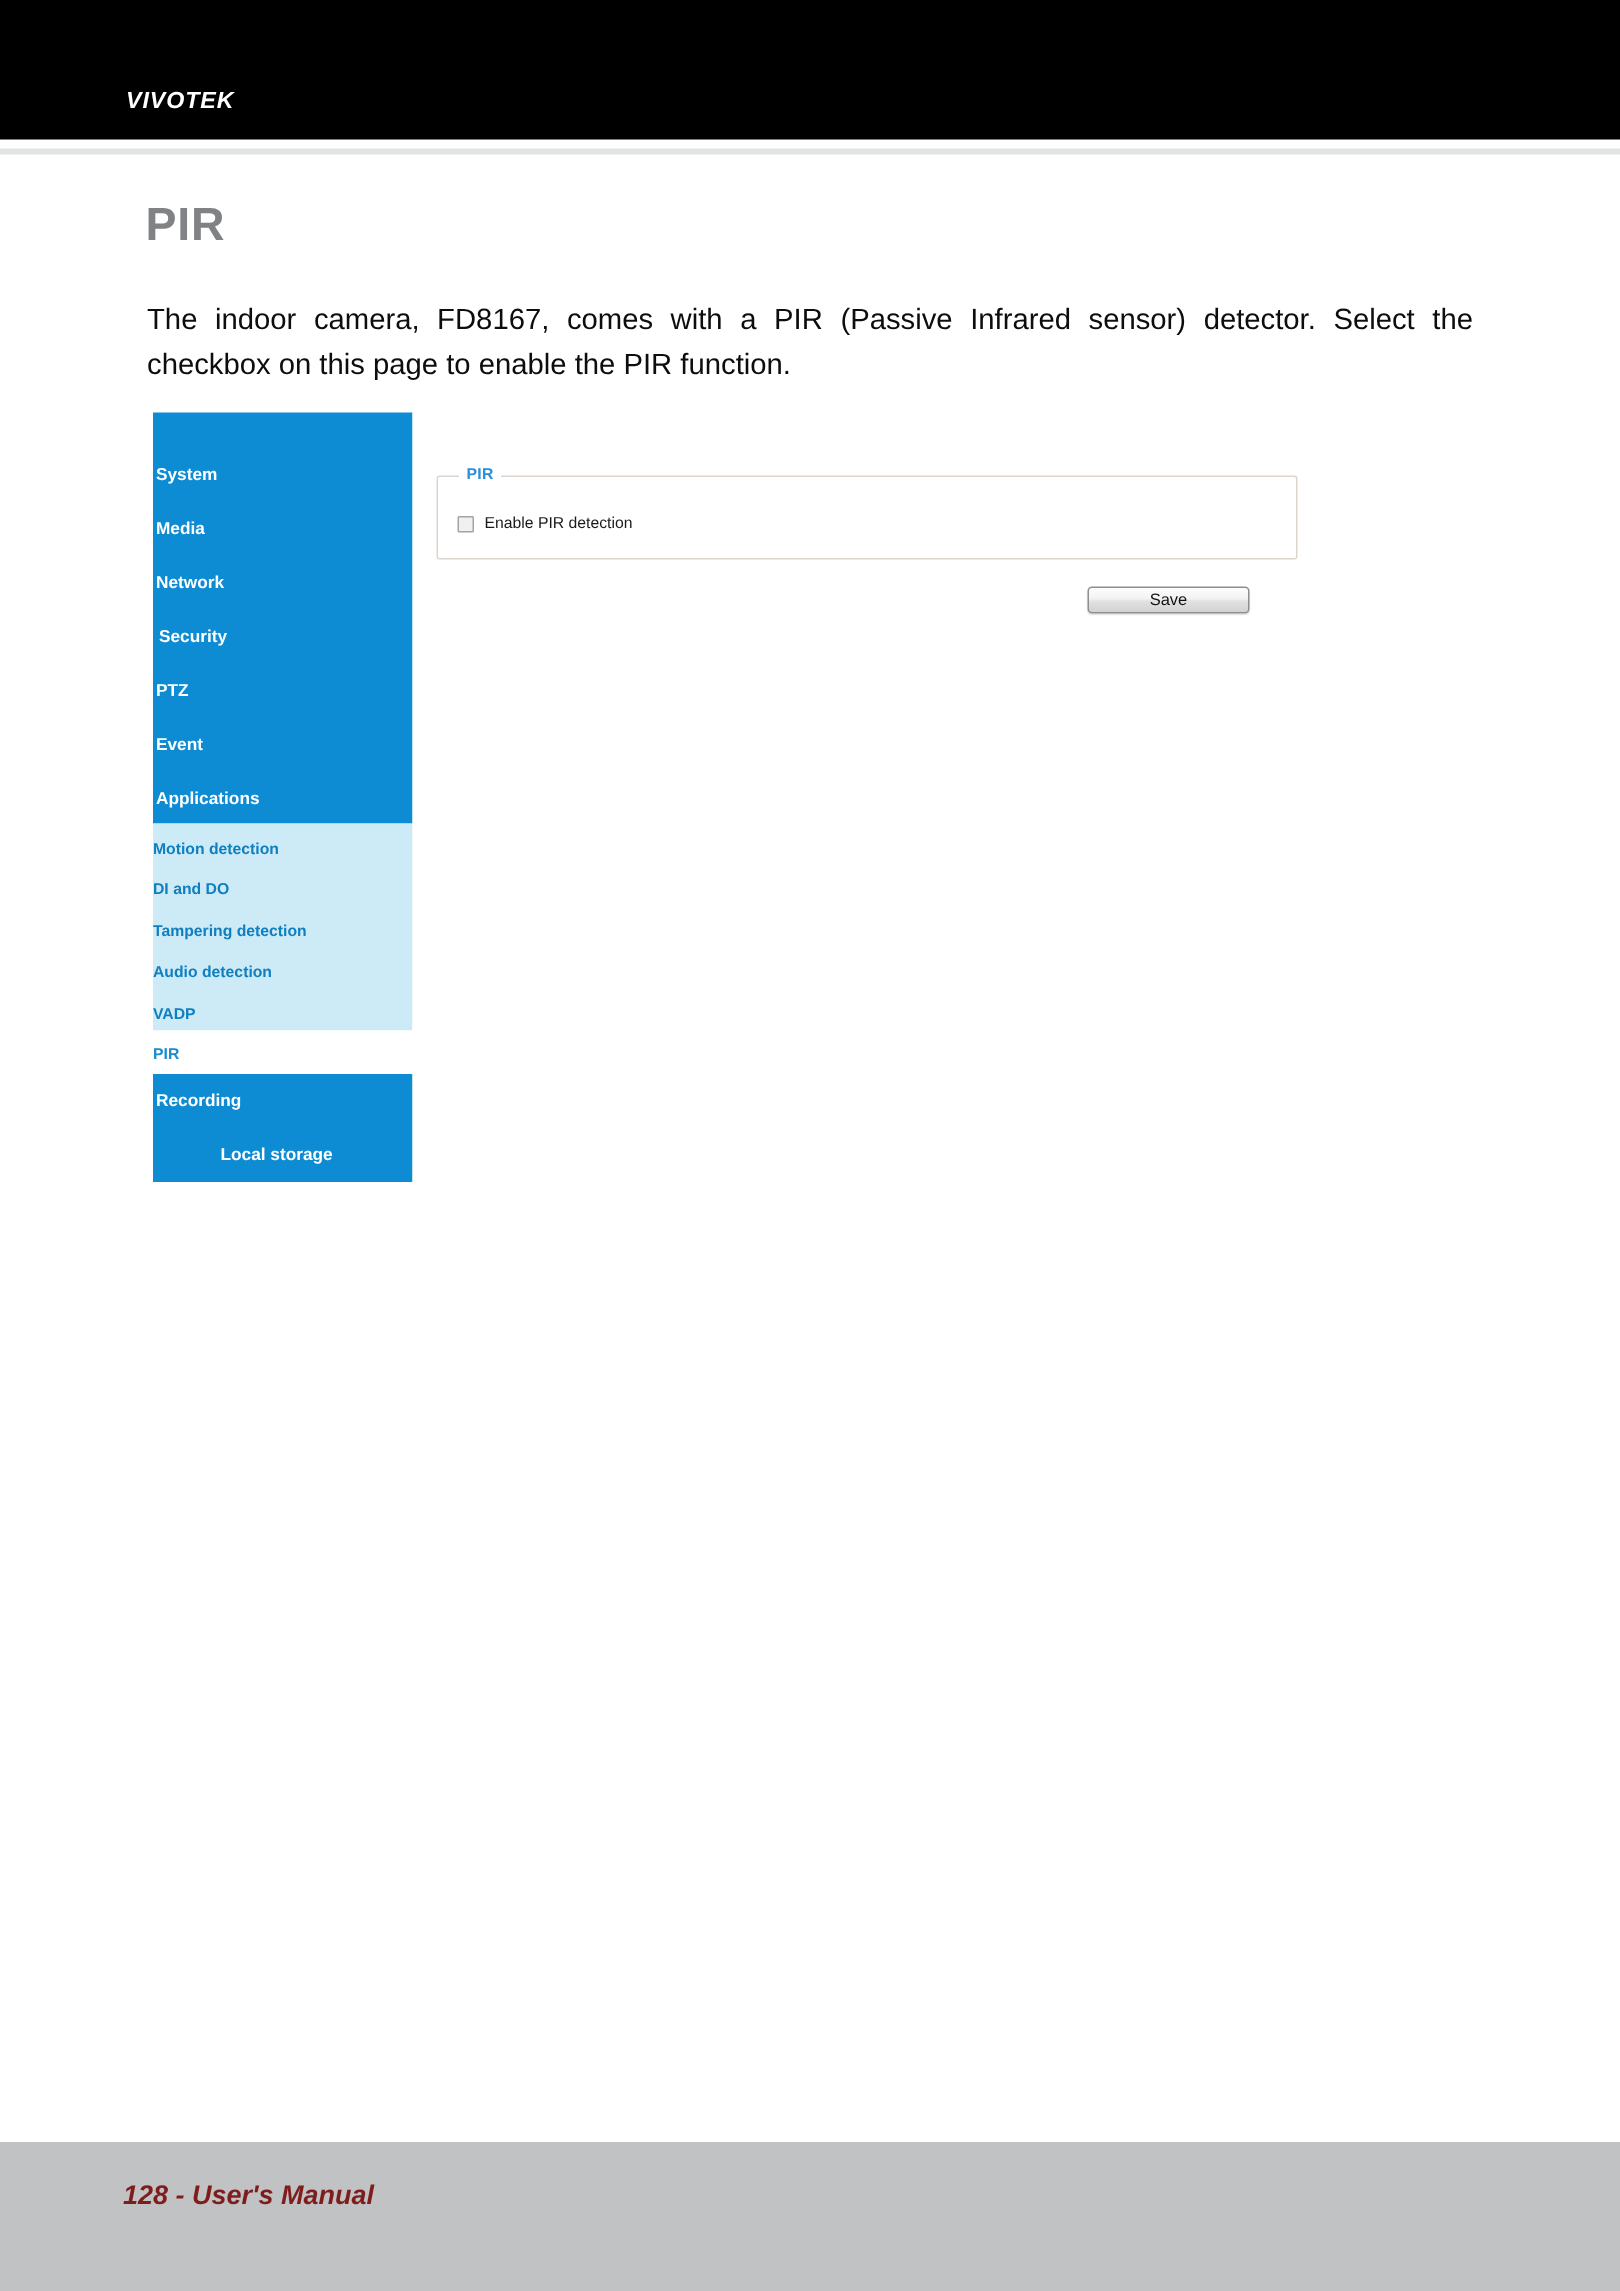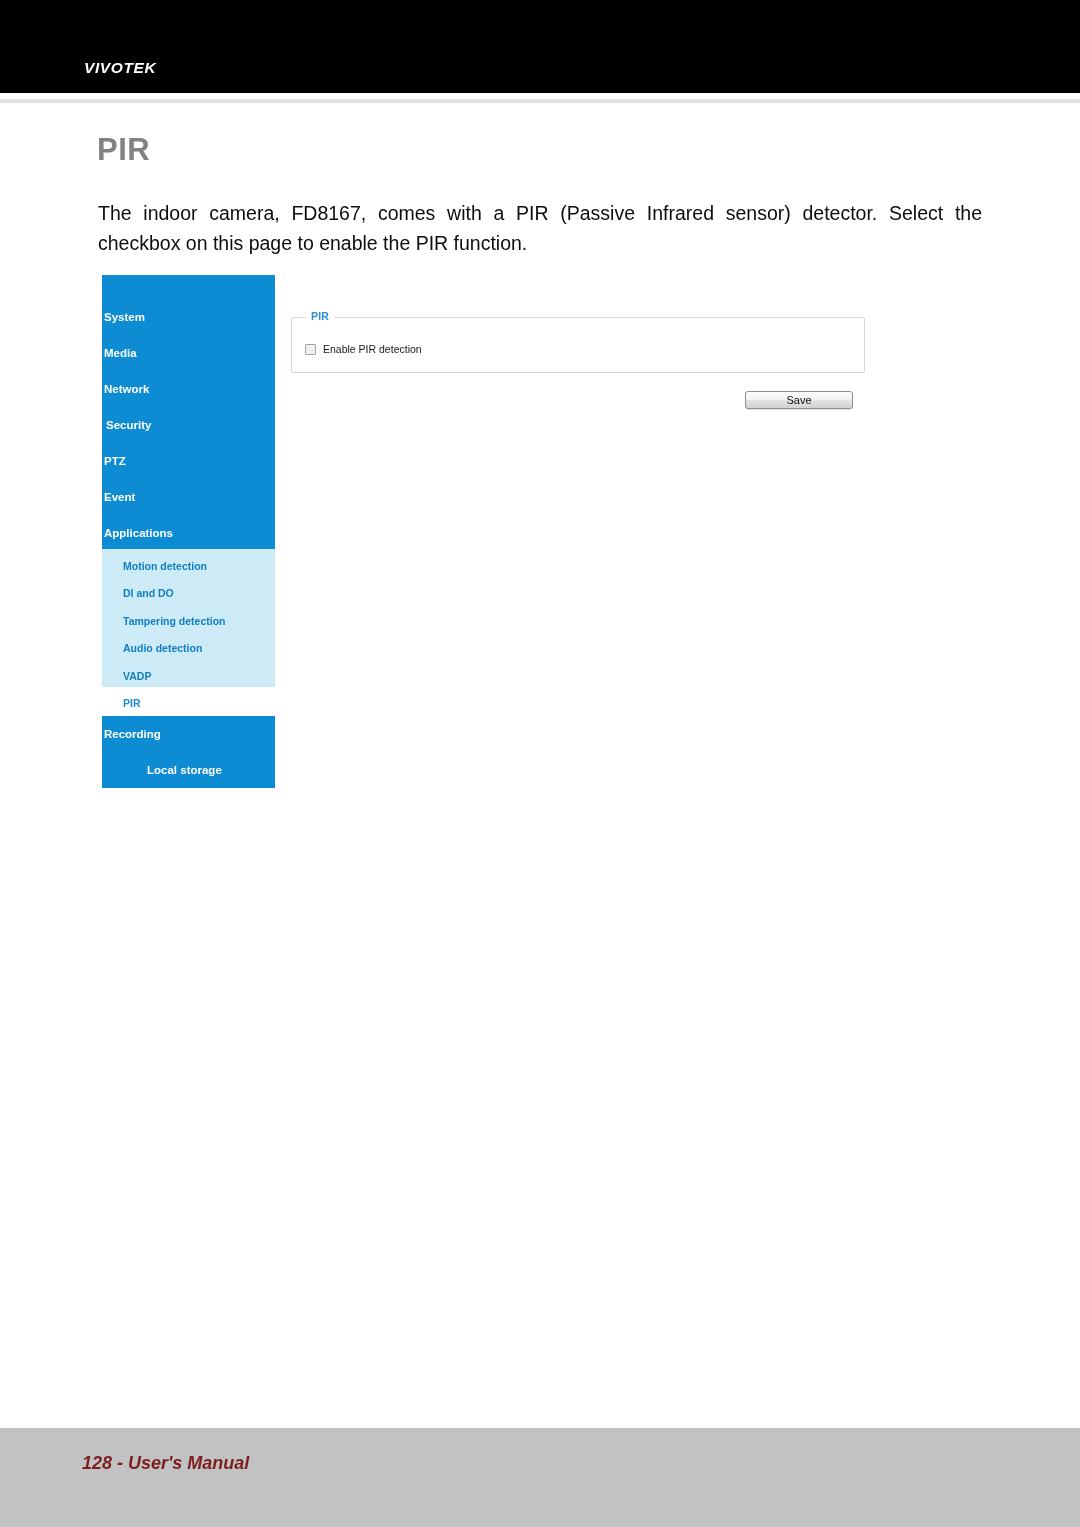--- a/index.html
+++ b/index.html
@@ -124,21 +124,20 @@
     font-weight: bold;
     line-height: 1;
     white-space: nowrap;
   }
   .nav-item.level1 {
     color: #ffffff;
     padding-left: 2px;
   }
   .nav-item.level2 {
     color: #0f7fc0;
-    padding-left: 21px;
     font-size: 10.5px;
   }
   .nav-item.level2.selected {
     color: #1b8ccd;
   }
 
   
   .content {
     position: absolute;
     left: 173px;
@@ -222,21 +221,20 @@
     border: 1px solid #8e8e8e;
     border-radius: 3px;
     background: linear-gradient(to bottom, #fdfdfd 0%, #f2f2f2 45%, #e2e2e2 55%, #d2d2d2 100%);
     font-size: 11px;
     color: #111111;
     display: flex;
     align-items: center;
     justify-content: center;
     font-family: "Liberation Sans", sans-serif;
     box-shadow: 0 1px 1px rgba(0,0,0,0.12);
-    margin-left: 20px;
   }
 
   
   .page-footer {
     position: absolute;
     left: 0;
     top: 1428px;
     width: 1080px;
     height: 99px;
     background: #c0c2c3;

